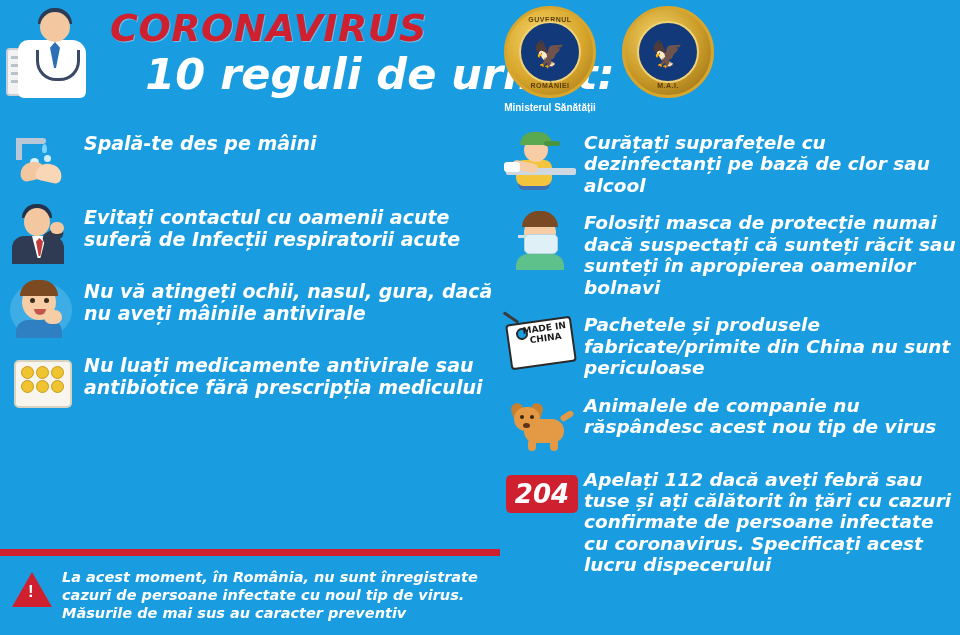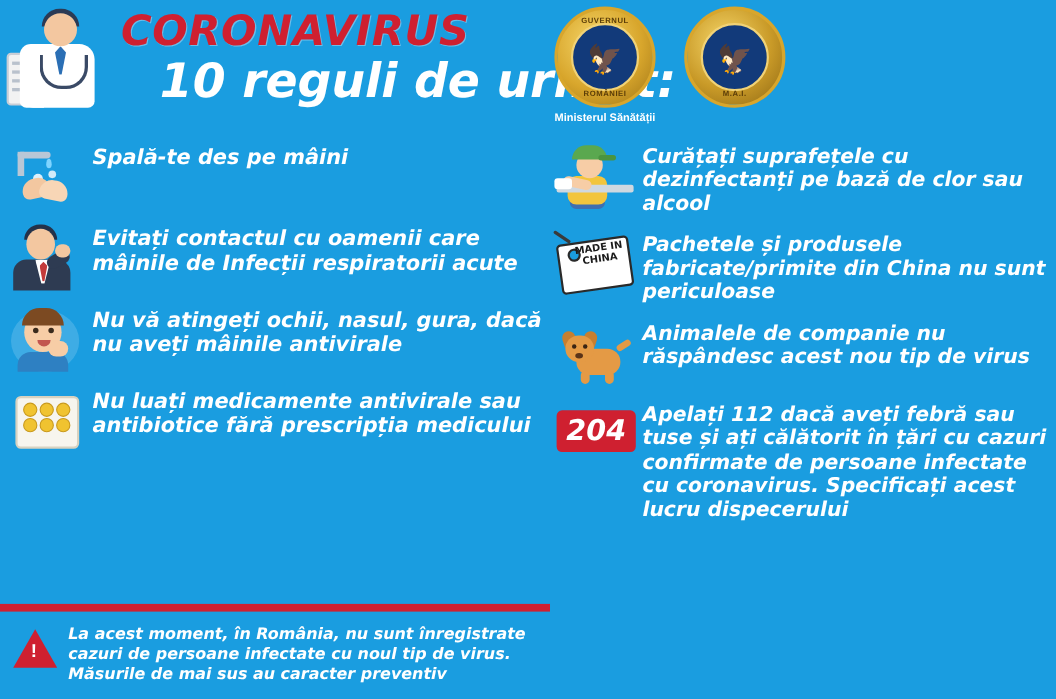--- a/index.html
+++ b/index.html
@@ -364,21 +364,21 @@
     <div class="rule">
       <div class="rule-icon">
         <div class="i sm-body"></div>
         <div class="i sm-shirt"></div>
         <div class="i sm-tie"></div>
         <div class="i sm-arm"></div>
         <div class="i sm-hair"></div>
         <div class="i sm-head"></div>
         <div class="i sm-hand"></div>
       </div>
-      <div class="rule-text">Evitați contactul cu oamenii care mâinile de Infecții respiratorii acute</div>
+      <div class="rule-text">Evitați contactul cu oamenii acute suferă de Infecții respiratorii acute</div>
     </div>
 
     <div class="rule">
       <div class="rule-icon">
         <div class="i ft-circ"></div>
         <div class="i ft-body"></div>
         <div class="i ft-head"></div>
         <div class="i ft-hair"></div>
         <div class="i ft-eye1"></div>
         <div class="i ft-eye2"></div>
@@ -412,20 +412,30 @@
         <div class="i ck-table"></div>
         <div class="i ck-arm"></div>
         <div class="i ck-cloth"></div>
         <div class="i ck-head"></div>
         <div class="i ck-cap"></div>
         <div class="i ck-capbrim"></div>
       </div>
       <div class="rule-text">Curățați suprafețele cu dezinfectanți pe bază de clor sau alcool</div>
     </div>
 
+    <div class="rule">
+      <div class="rule-icon">
+        <div class="i mk-body"></div>
+        <div class="i mk-head"></div>
+        <div class="i mk-hair"></div>
+        <div class="i mk-strap"></div>
+        <div class="i mk-mask"></div>
+      </div>
+      <div class="rule-text">Folosiți masca de protecție numai dacă suspectați că sunteți răcit sau sunteți în apropierea oamenilor bolnavi</div>
+    </div>
 
     <div class="rule">
       <div class="rule-icon">
         <div class="i tag-string"></div>
         <div class="i tag"></div>
         <div class="i tag-hole"></div>
         <div class="i tag-txt">MADE IN CHINA</div>
       </div>
       <div class="rule-text">Pachetele și produsele fabricate/primite din China nu sunt periculoase</div>
     </div>

